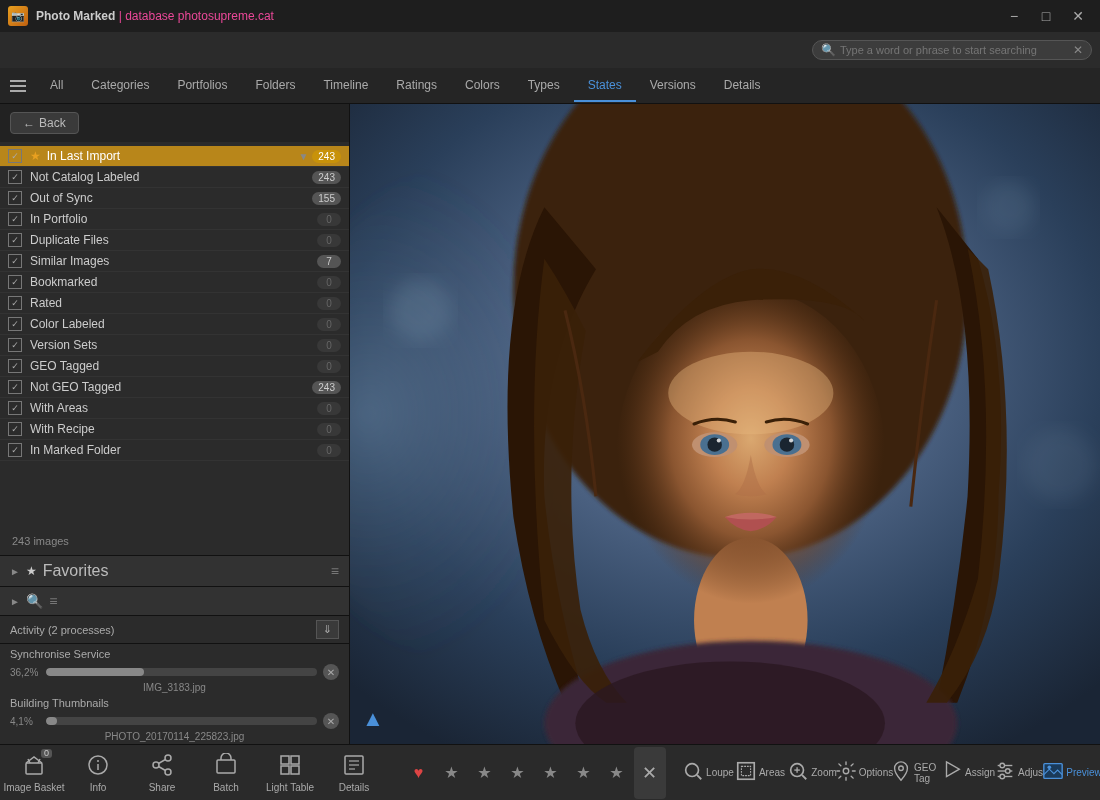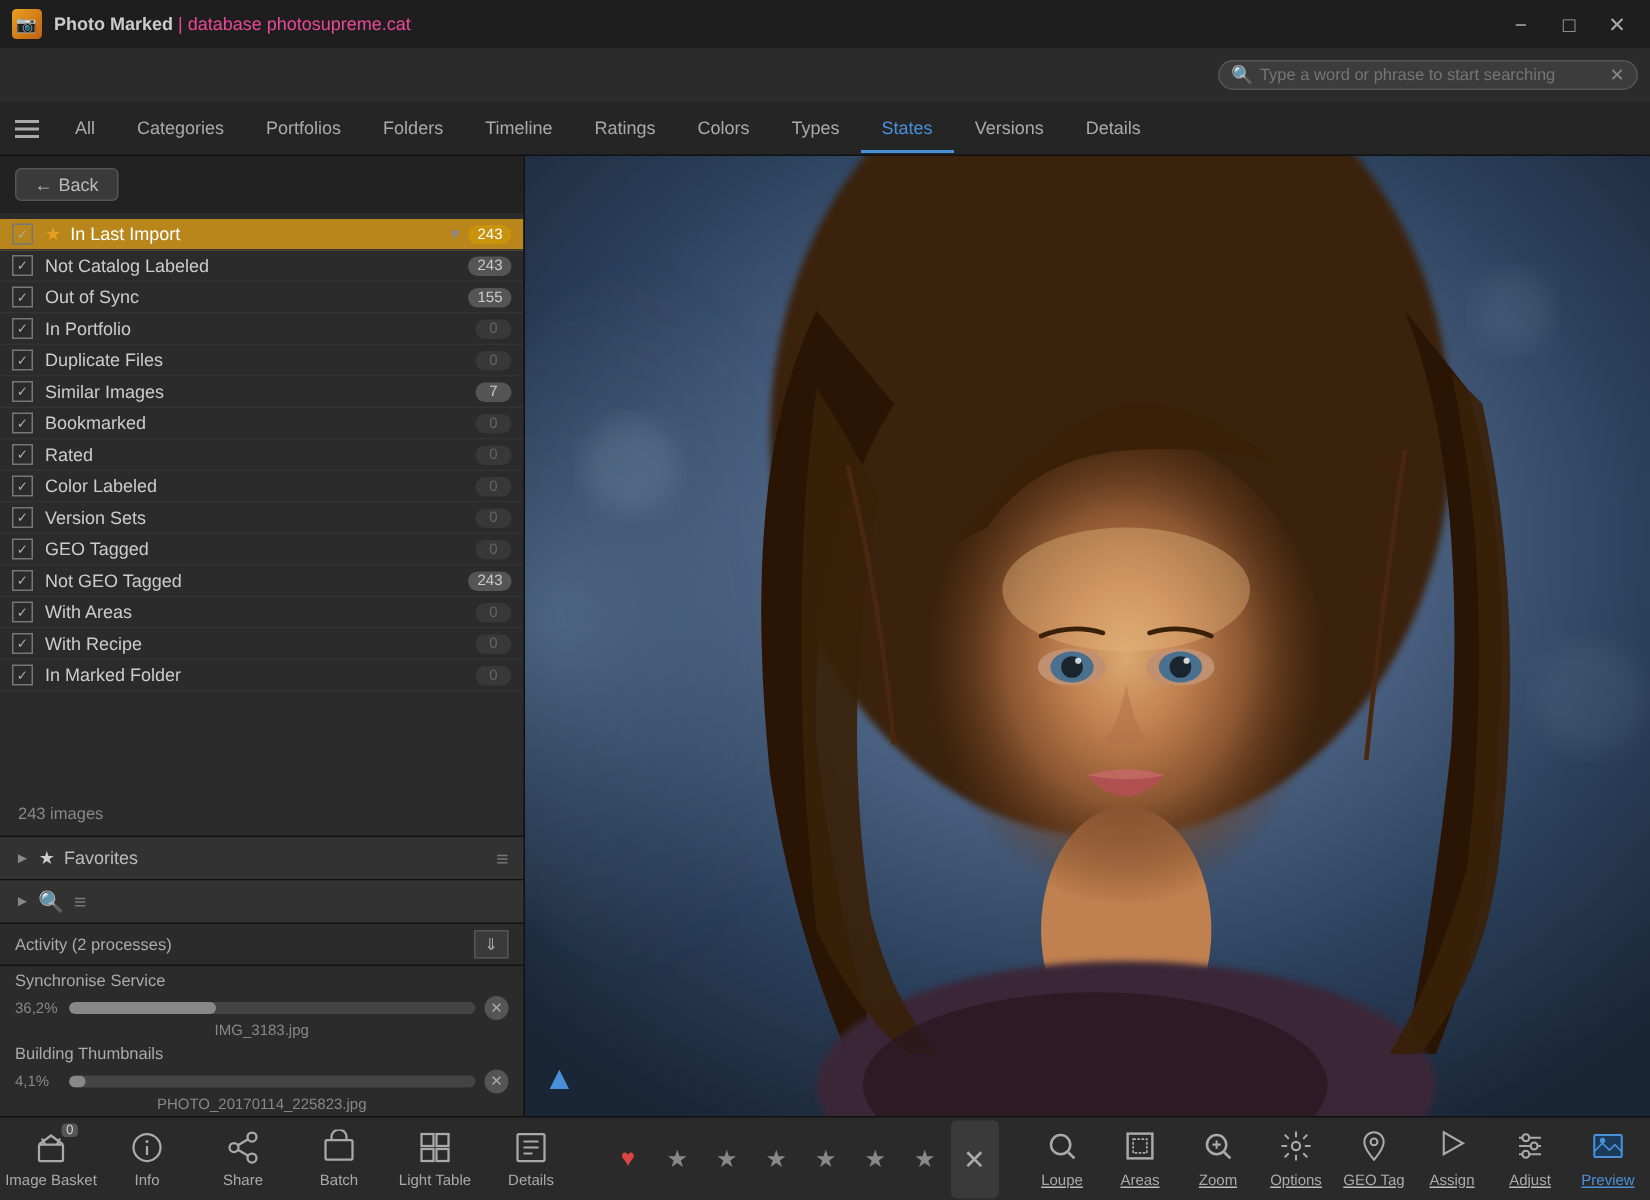--- a/index.html
+++ b/index.html
@@ -220,21 +220,21 @@
       border-bottom: 1px solid #111;
     }
     .sidebar-section-header {
       display: flex;
       align-items: center;
       padding: 6px 10px;
       cursor: pointer;
     }
     .section-arrow { color: #888; margin-right: 6px; font-size: 10px; }
     .section-icon { margin-right: 6px; font-size: 12px; }
-    .section-label { flex: 1; font-size: 12px; color: #bbb; }
+    .section-label { flex: 1; font-size: 16px; color: #bbb; }
     .section-menu { color: #777; font-size: 14px; }
 
     #activity-bar {
       background: #2b2b2b;
       padding: 4px 10px;
       display: flex;
       align-items: center;
       justify-content: space-between;
       border-bottom: 1px solid #111;
     }
@@ -389,30 +389,29 @@
     .mid-tool-btn.star { color: #888; }
     .mid-tool-btn.reject { color: #aaa; background: #3a3a3a; }
 
     
     #right-tools {
       display: flex;
       align-items: center;
     }
     .right-tool-btn {
       display: flex;
-      flex-direction: column;
+      flex-direction: row;
       align-items: center;
       justify-content: center;
       width: 52px;
       height: 52px;
       cursor: pointer;
       color: #bbb;
       gap: 2px;
       border-radius: 4px;
-      text-decoration: underline;
     }
     .right-tool-btn .tool-icon { font-size: 16px; }
     .right-tool-btn .tool-label { font-size: 10px; color: #aaa; }
   </style>
 </head>
 <body>
 
 <div id="title-bar">
   <div id="title-bar-left">
     <div id="app-icon">📷</div>

